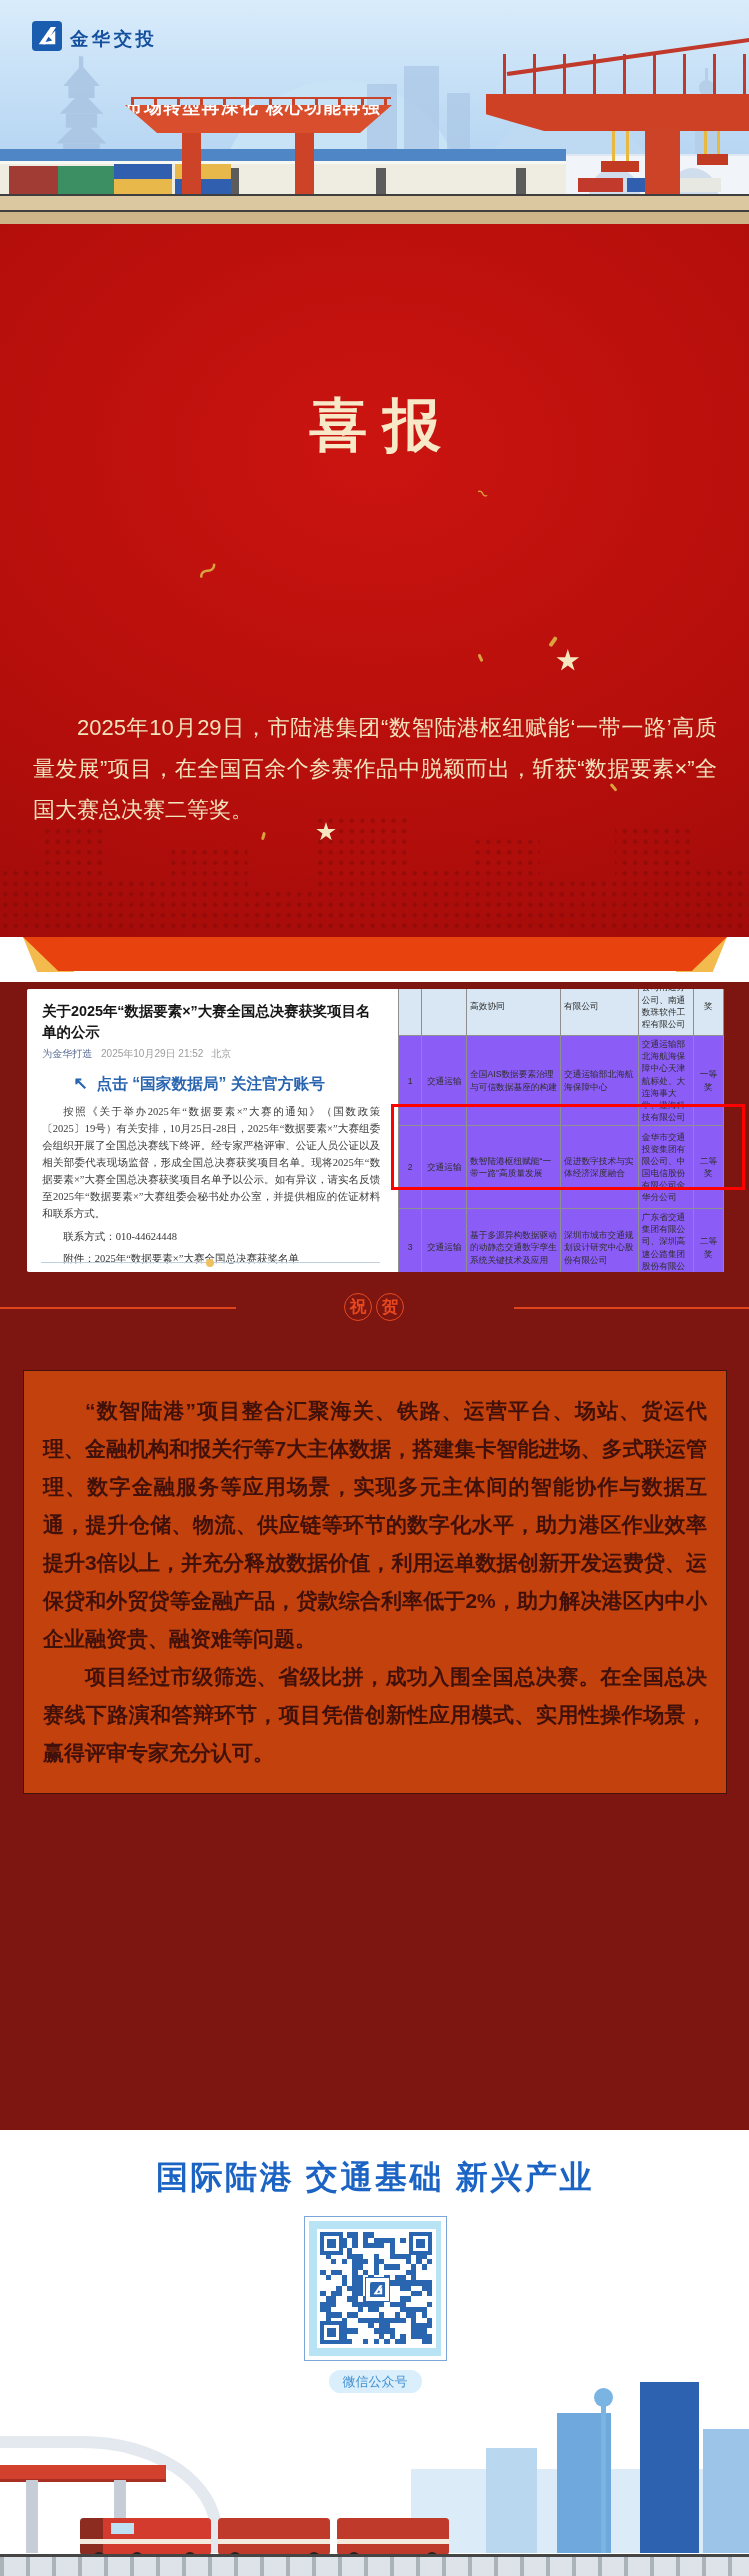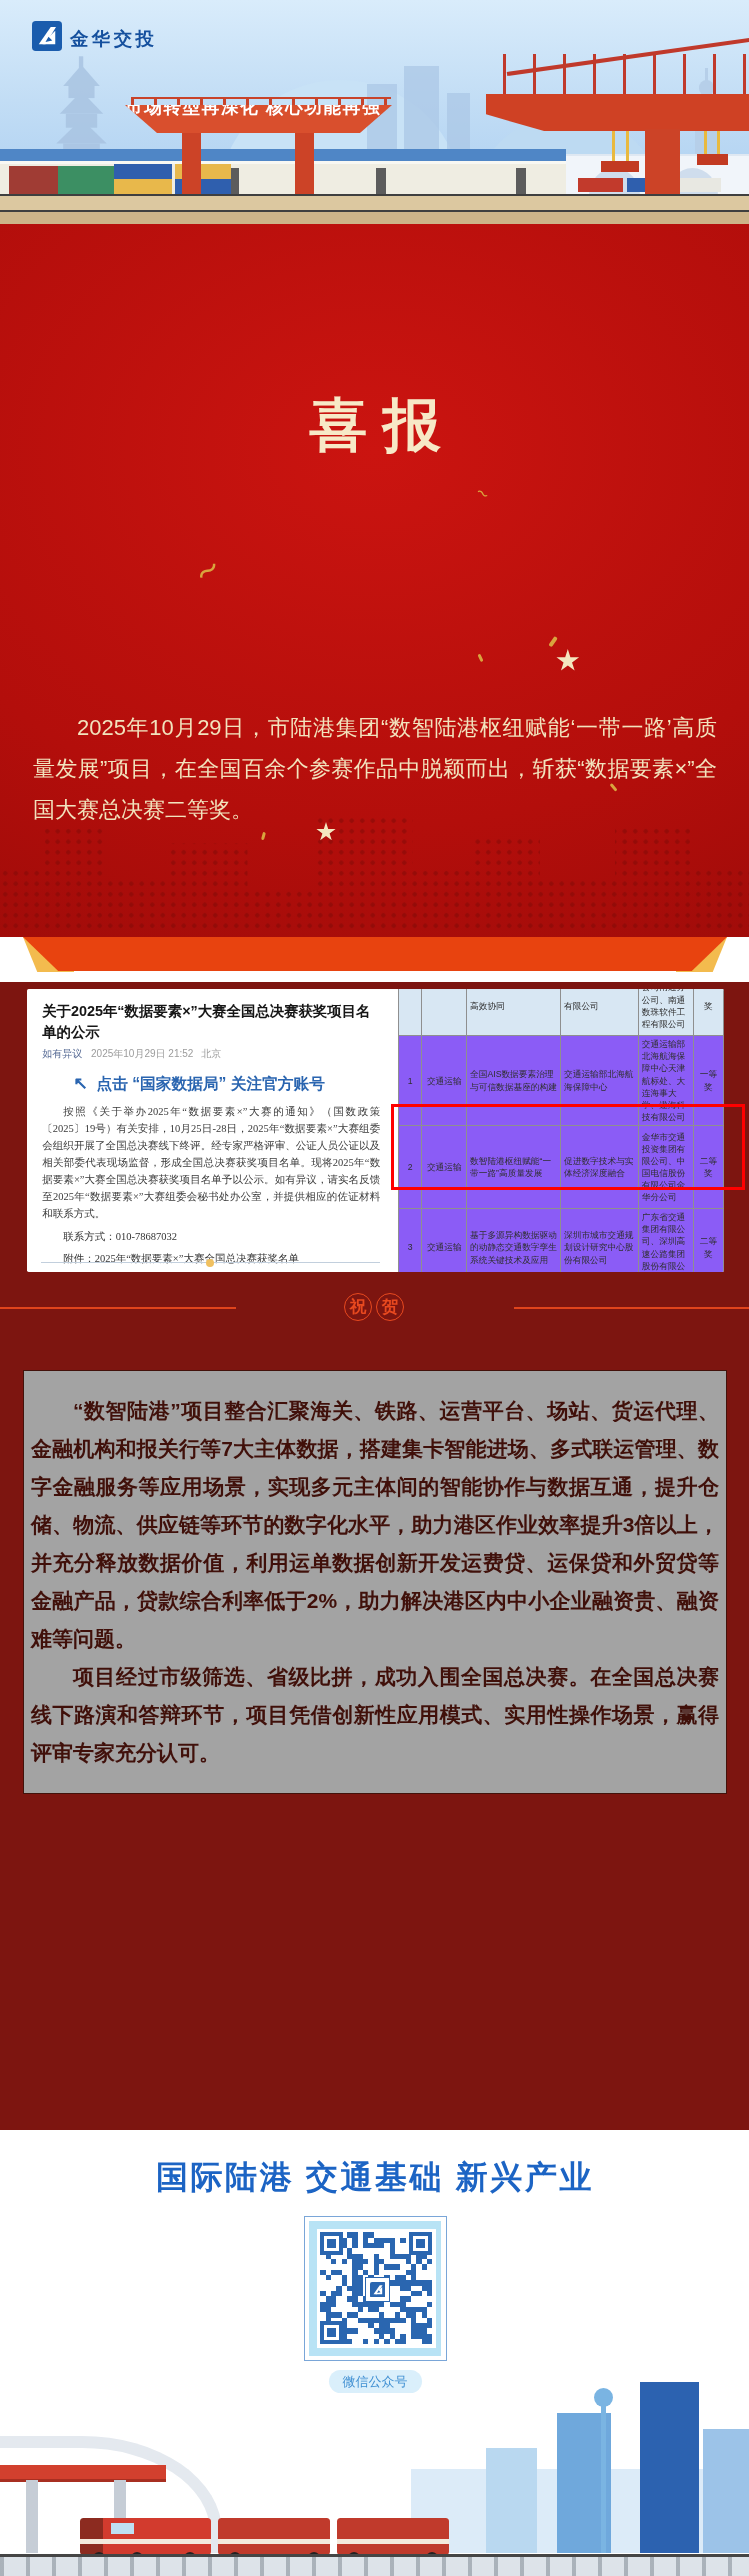--- a/index.html
+++ b/index.html
@@ -82,22 +82,22 @@
   .doc-table{width:100%;border-collapse:collapse;table-layout:fixed;margin-top:-14px;}
   .doc-table td{border:0.9px solid #8f8f8f;font-size:8.7px;line-height:1.4;padding:1.7px 2.6px;color:#2f2f2f;vertical-align:middle;word-break:break-all;}
   .tc{text-align:center;}
   .tr-blue td{background:#d8e7f3;}
   .tr-green td{background:#8b5cf6;}
   .red-highlight{position:absolute;left:391px;top:122px;width:348px;height:80px;border:3.5px solid #ff0000;z-index:6;}
   .congrats{position:relative;margin-top:21px;height:30px;}
   .congrats .line{position:absolute;top:14px;height:1.7px;background:#e0441c;}
   .congrats .c{position:absolute;top:0;width:26px;height:26px;border:1.7px solid #e8491f;border-radius:50%;
     color:#e8491f;font-size:16.6px;font-weight:bold;line-height:26px;text-align:center;}
-  .cream-box{width:704px;box-sizing:border-box;margin:0 auto;background:#a3a3a3;border:1.7px solid #43120b;
-    padding:21px 7px;color:#40100a;font-size:21px;font-weight:bold;line-height:38px;text-align:justify;}
+  .cream-box{width:704px;box-sizing:border-box;margin:0 auto;background:#c2410c;border:1.7px solid #43120b;
+    padding:21px 19px;color:#40100a;font-size:21px;font-weight:bold;line-height:38px;text-align:justify;}
   .cream-box p{margin:0;text-indent:2em;}
   .box1{margin-top:47px;}
   .box2{margin-top:68px;}
 
   
   .sec-footer{position:absolute;top:2130px;left:0;width:750px;height:446px;background:#fff;overflow:hidden;}
   .slogan{margin-top:26px;text-align:center;font-size:32px;font-weight:bold;color:#1c64c4;letter-spacing:2.6px;}
   .qr-wrap{width:143px;margin:15.7px auto 0;background:#fff;border:0.9px solid #7aa6d8;padding:4.4px;box-sizing:border-box;position:relative;z-index:3;}
   .qr-inner{background:#b8e3f5;padding:7.9px;}
   .qr-box{position:relative;width:119px;height:119px;background:#ffffff;padding:3.5px;box-sizing:border-box;}
@@ -224,29 +224,29 @@
       <div class="ribbon-main"></div>
     </div>
   </div>
 
   <div class="sec-maroon">
 
     <div class="doc-card">
       <div class="doc-left">
         <div class="doc-title">关于2025年“数据要素×”大赛全国总决赛获奖项目名单的公示</div>
         <div class="doc-byline">
-          <span class="doc-source">如有异议</span>
+          <span class="doc-source">为金华打造</span>
           <span class="doc-time">2025年10月29日 21:52</span>
           <span class="doc-loc">北京</span>
         </div>
         <div class="doc-link">
           <span class="arr">↖</span><span>点击 “国家数据局” 关注官方账号</span>
         </div>
         <div class="doc-body">按照《关于举办2025年“数据要素×”大赛的通知》（国数政策〔2025〕19号）有关安排，10月25日-28日，2025年“数据要素×”大赛组委会组织开展了全国总决赛线下终评。经专家严格评审、公证人员公证以及相关部委代表现场监督，形成全国总决赛获奖项目名单。现将2025年“数据要素×”大赛全国总决赛获奖项目名单予以公示。如有异议，请实名反馈至2025年“数据要素×”大赛组委会秘书处办公室，并提供相应的佐证材料和联系方式。</div>
-        <div class="doc-contact">联系方式：010-78687032</div>
+        <div class="doc-contact">联系方式：010-44624448</div>
         <div class="doc-attach">附件：2025年“数据要素×”大赛全国总决赛获奖名单</div>
 
         <div class="doc-divider">
             <i></i>
           </div>
       </div>
       <div class="doc-right">
         <table class="doc-table">
           <colgroup>
               <col style="width:7%">

